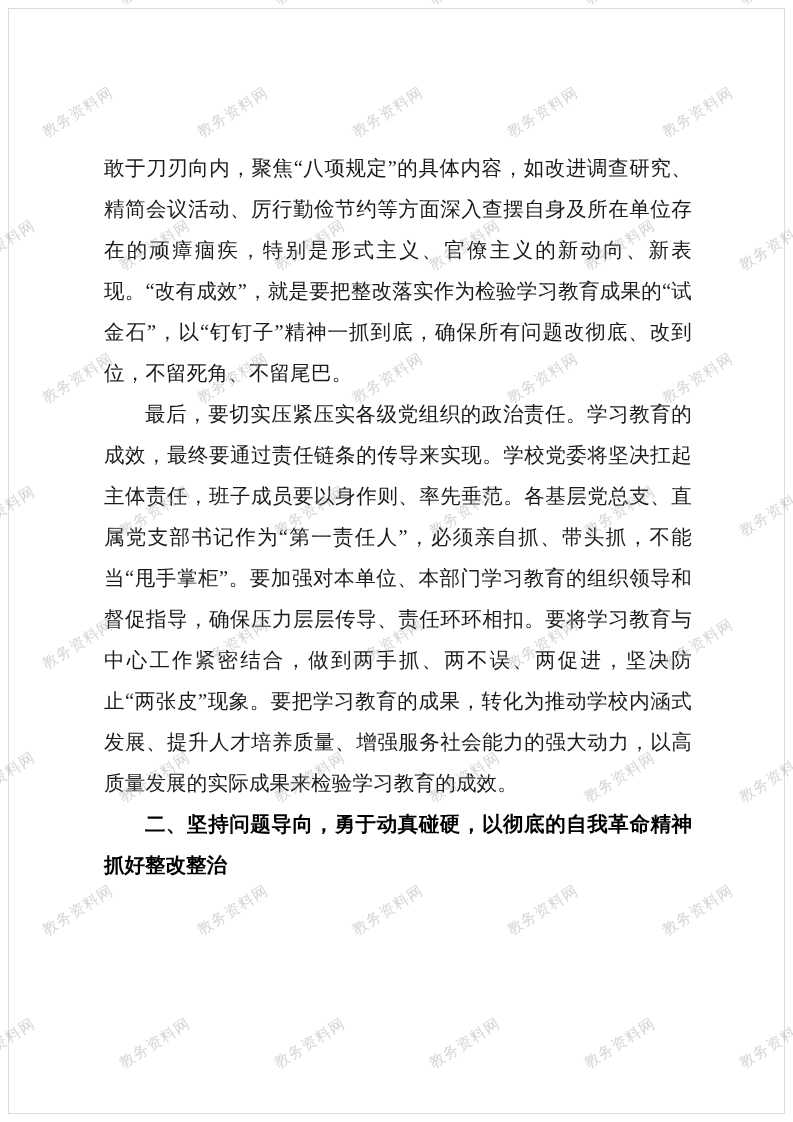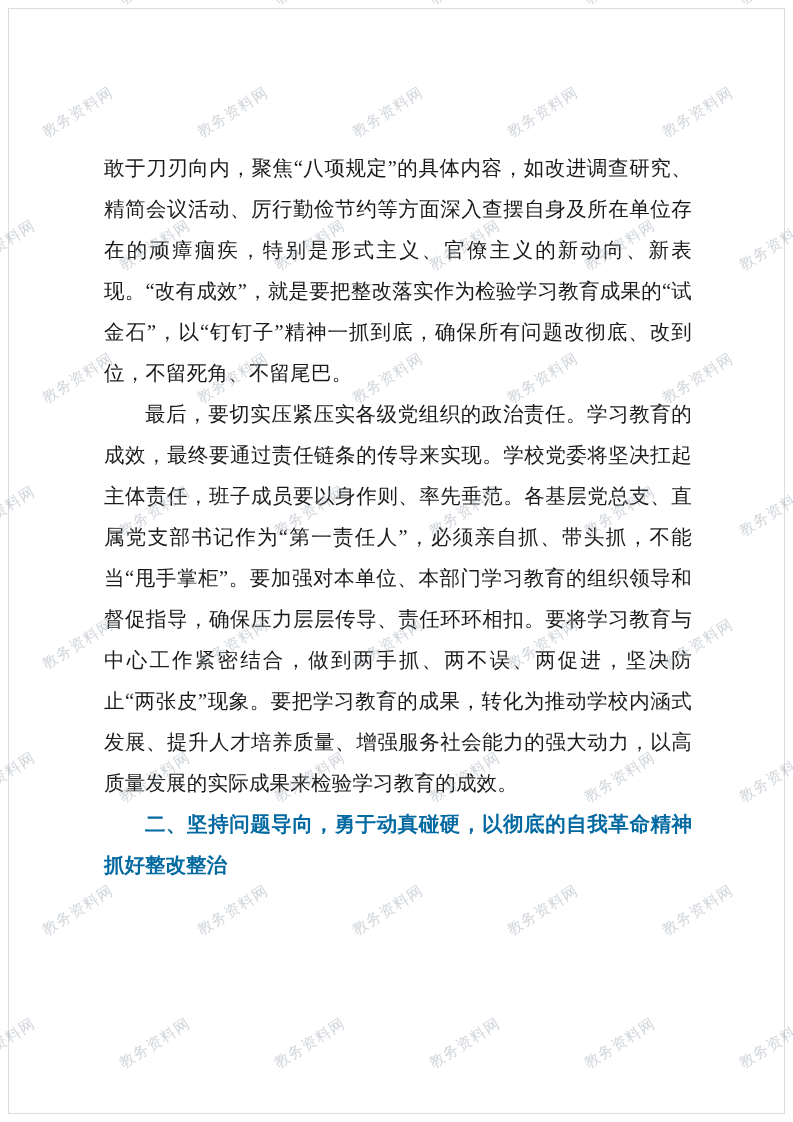--- a/index.html
+++ b/index.html
@@ -43,21 +43,21 @@
     letter-spacing: 0.2px;
     margin: 0 0 0 0;
     font-family: "Liberation Serif", "DejaVu Serif", serif;
   }
   .para.indent {
     text-indent: 2em;
   }
   .heading {
     font-size: 20.5px;
     line-height: 41px;
-    color: #0369a1;
+    color: #000000;
     font-weight: bold;
     text-align: justify;
     text-justify: inter-ideograph;
     text-indent: 2em;
     margin: 0;
     font-family: "Liberation Serif", "DejaVu Serif", serif;
   }
   
   #watermarks {
     position: absolute;

